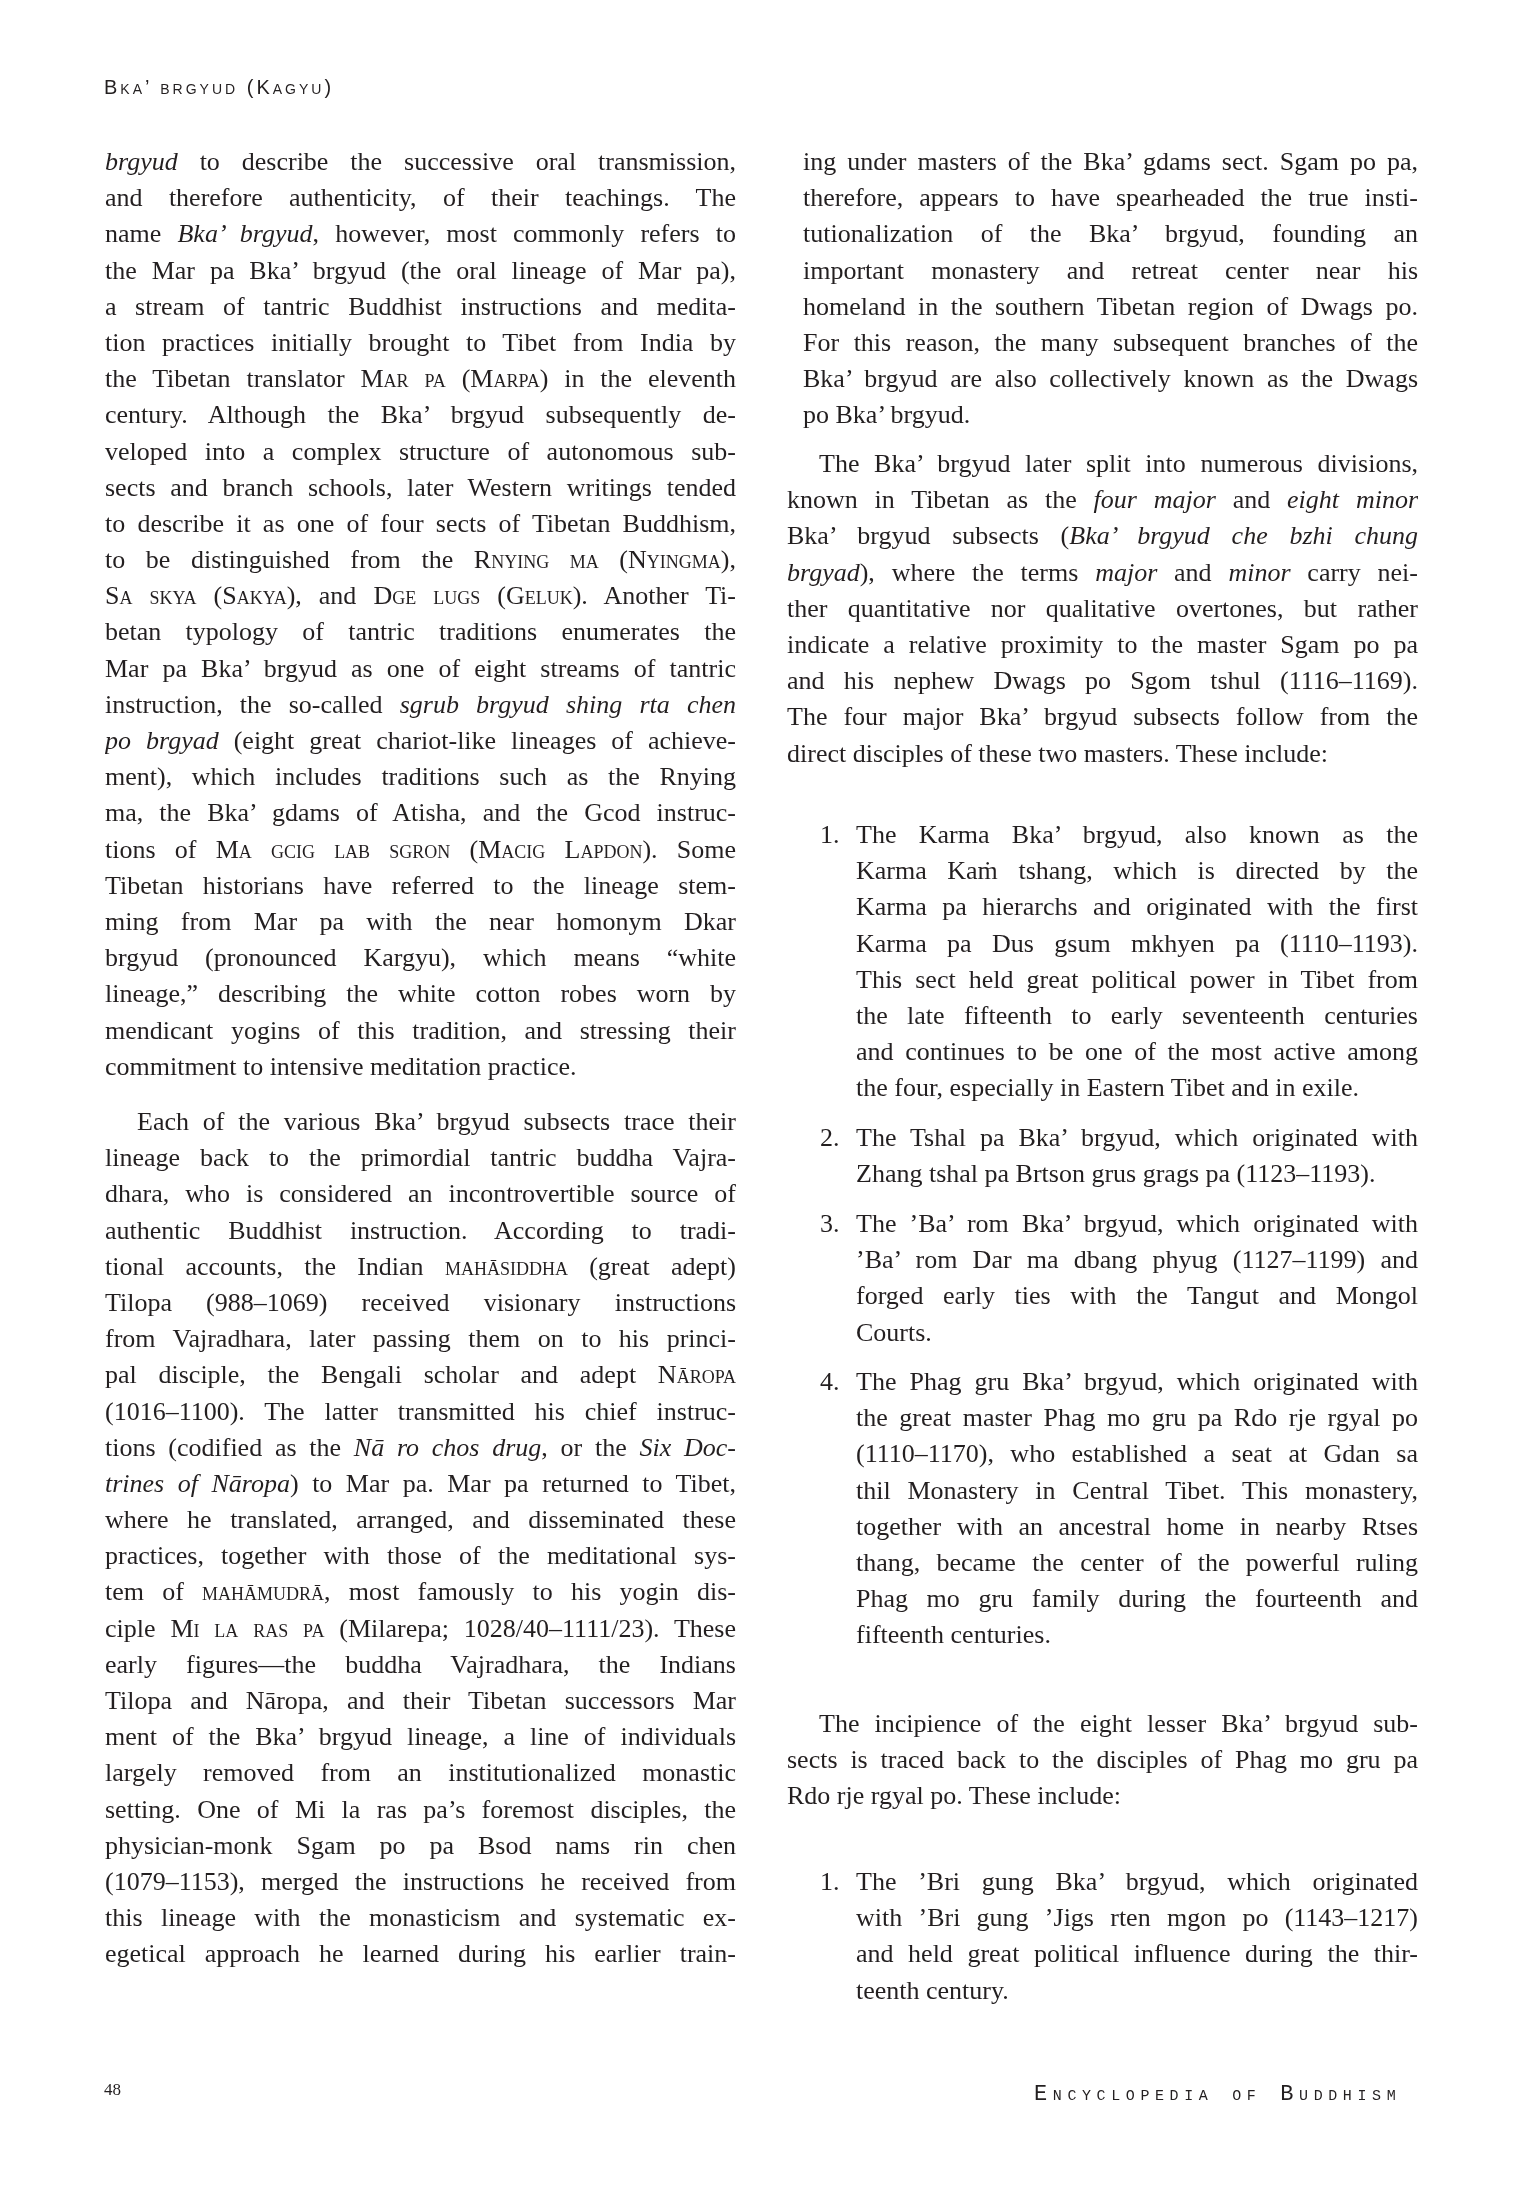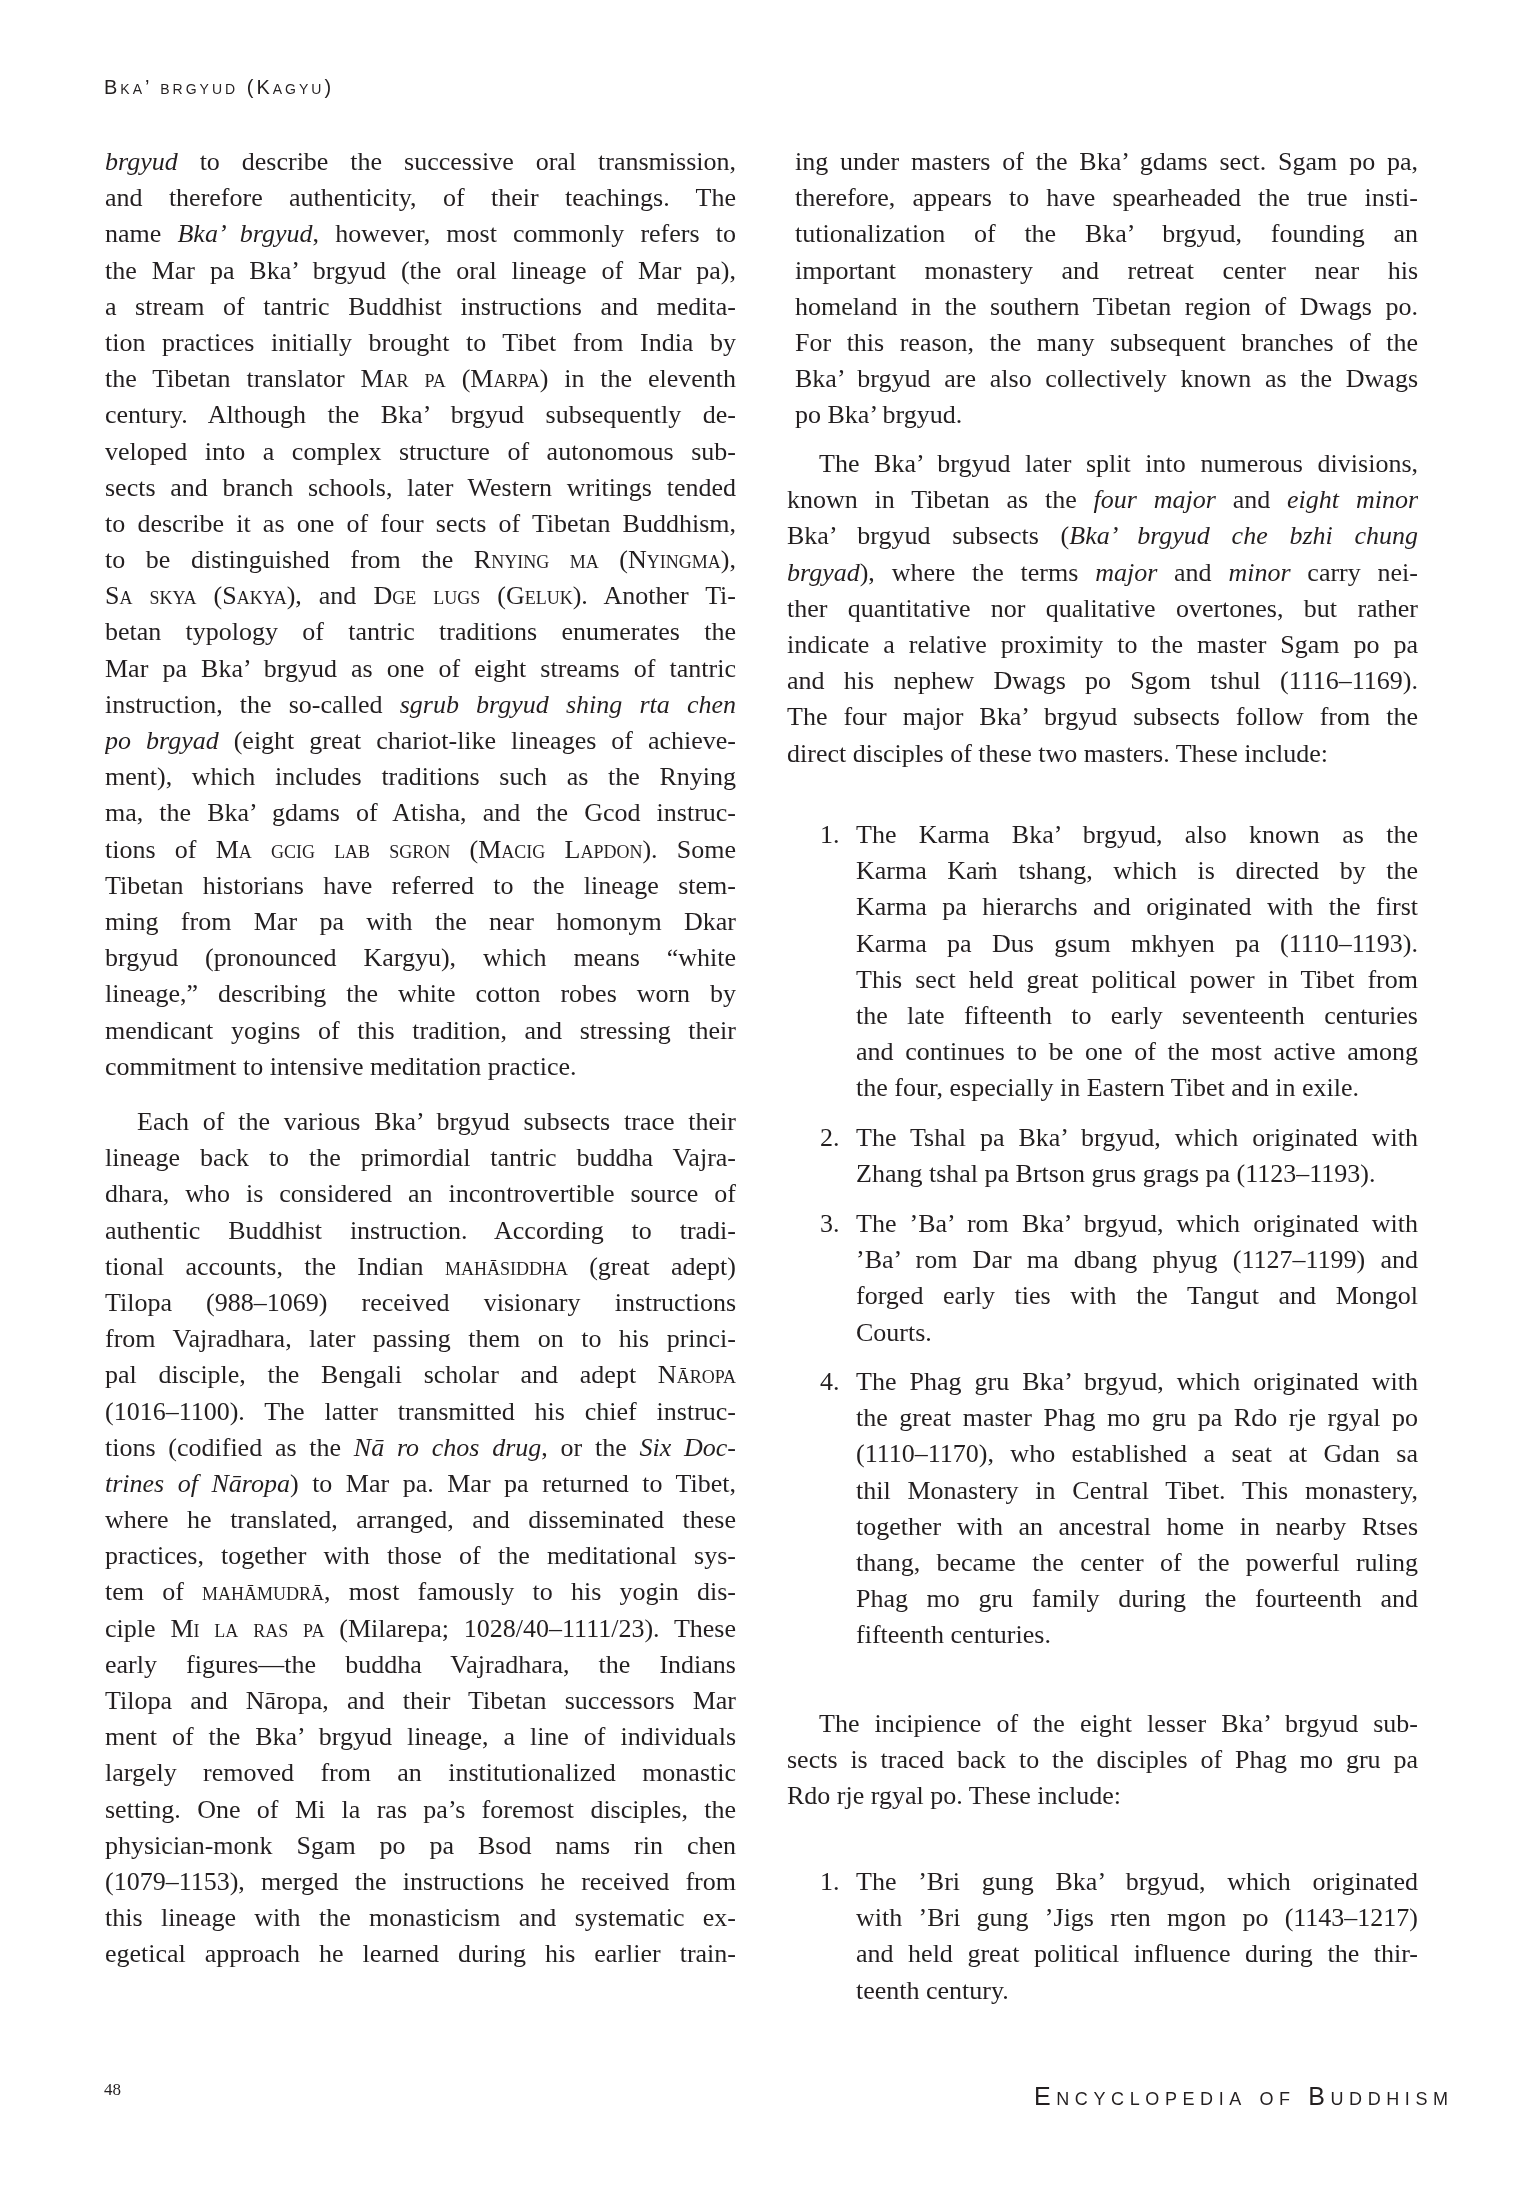--- a/index.html
+++ b/index.html
@@ -1,22 +1,22 @@
 <!DOCTYPE html>
 <html><head>
 <meta charset="utf-8">
 <style>
   html, body { margin: 0; padding: 0; background: #ffffff; }
   body { width: 1522px; height: 2200px; position: relative; overflow: hidden;
          font-family: "Liberation Serif", "DejaVu Serif", serif; color: #231f20; }
   .running-head { position: absolute; left: 104px; top: 76px; font-size: 20px;
                   letter-spacing: 3px; font-variant: small-caps; font-family: "Liberation Sans", "DejaVu Sans", sans-serif; }
   .folio { position: absolute; left: 104px; top: 2080px; font-size: 17px; }
-  .footer-title { position: absolute; left: 1034px; top: 2082px; width: 386px; font-size: 25px;
-                  letter-spacing: 5.6px; font-variant: small-caps; font-family: Liberation Sans, sans-serif; white-space: nowrap; }
+  .footer-title { position: absolute; left: 1034px; top: 2082px; width: 386px; font-size: 22px;
+                  letter-spacing: 5.6px; font-variant: small-caps; font-family: Liberation Mono, monospace; white-space: nowrap; }
   .col { position: absolute; width: 631px; }
   .col.left { left: 105px; top: 144px; }
   .col.right { left: 787px; top: 144px; }
   .para { margin: 0; }
   .line { display: block; height: 36.2px; line-height: 36.2px; font-size: 26px;
           text-align: justify; text-align-last: justify; white-space: normal; overflow: hidden; }
   .line.last { text-align-last: left; }
   .line.indent { padding-left: 32px; }
   .list { position: relative; }
   .list-item { position: relative; padding-left: 69px; }
@@ -79,21 +79,21 @@
       <span class="line "><span>ment of the Bka’ brgyud lineage, a line of individuals</span></span>
       <span class="line "><span>largely removed from an institutionalized monastic</span></span>
       <span class="line "><span>setting. One of Mi la ras pa’s foremost disciples, the</span></span>
       <span class="line "><span>physician-monk Sgam po pa Bsod nams rin chen</span></span>
       <span class="line "><span>(1079–1153), merged the instructions he received from</span></span>
       <span class="line "><span>this lineage with the monasticism and systematic ex-</span></span>
       <span class="line "><span>egetical approach he learned during his earlier train-</span></span>
     </div>
   </div>
 <div class="col right">
-    <div class="para" style="position: absolute; left: 8px; right: 0px; top: 0px;">
+    <div class="para" style="position: absolute; left: 16px; right: 0px; top: 0px;">
       <span class="line "><span>ing under masters of the Bka’ gdams sect. Sgam po pa,</span></span>
       <span class="line "><span>therefore, appears to have spearheaded the true insti-</span></span>
       <span class="line "><span>tutionalization of the Bka’ brgyud, founding an</span></span>
       <span class="line "><span>important monastery and retreat center near his</span></span>
       <span class="line "><span>homeland in the southern Tibetan region of Dwags po.</span></span>
       <span class="line "><span>For this reason, the many subsequent branches of the</span></span>
       <span class="line "><span>Bka’ brgyud are also collectively known as the Dwags</span></span>
       <span class="line last"><span>po Bka’ brgyud.</span></span>
     </div>
     <div class="para" style="position: absolute; left: 0px; right: 0px; top: 302px;">

